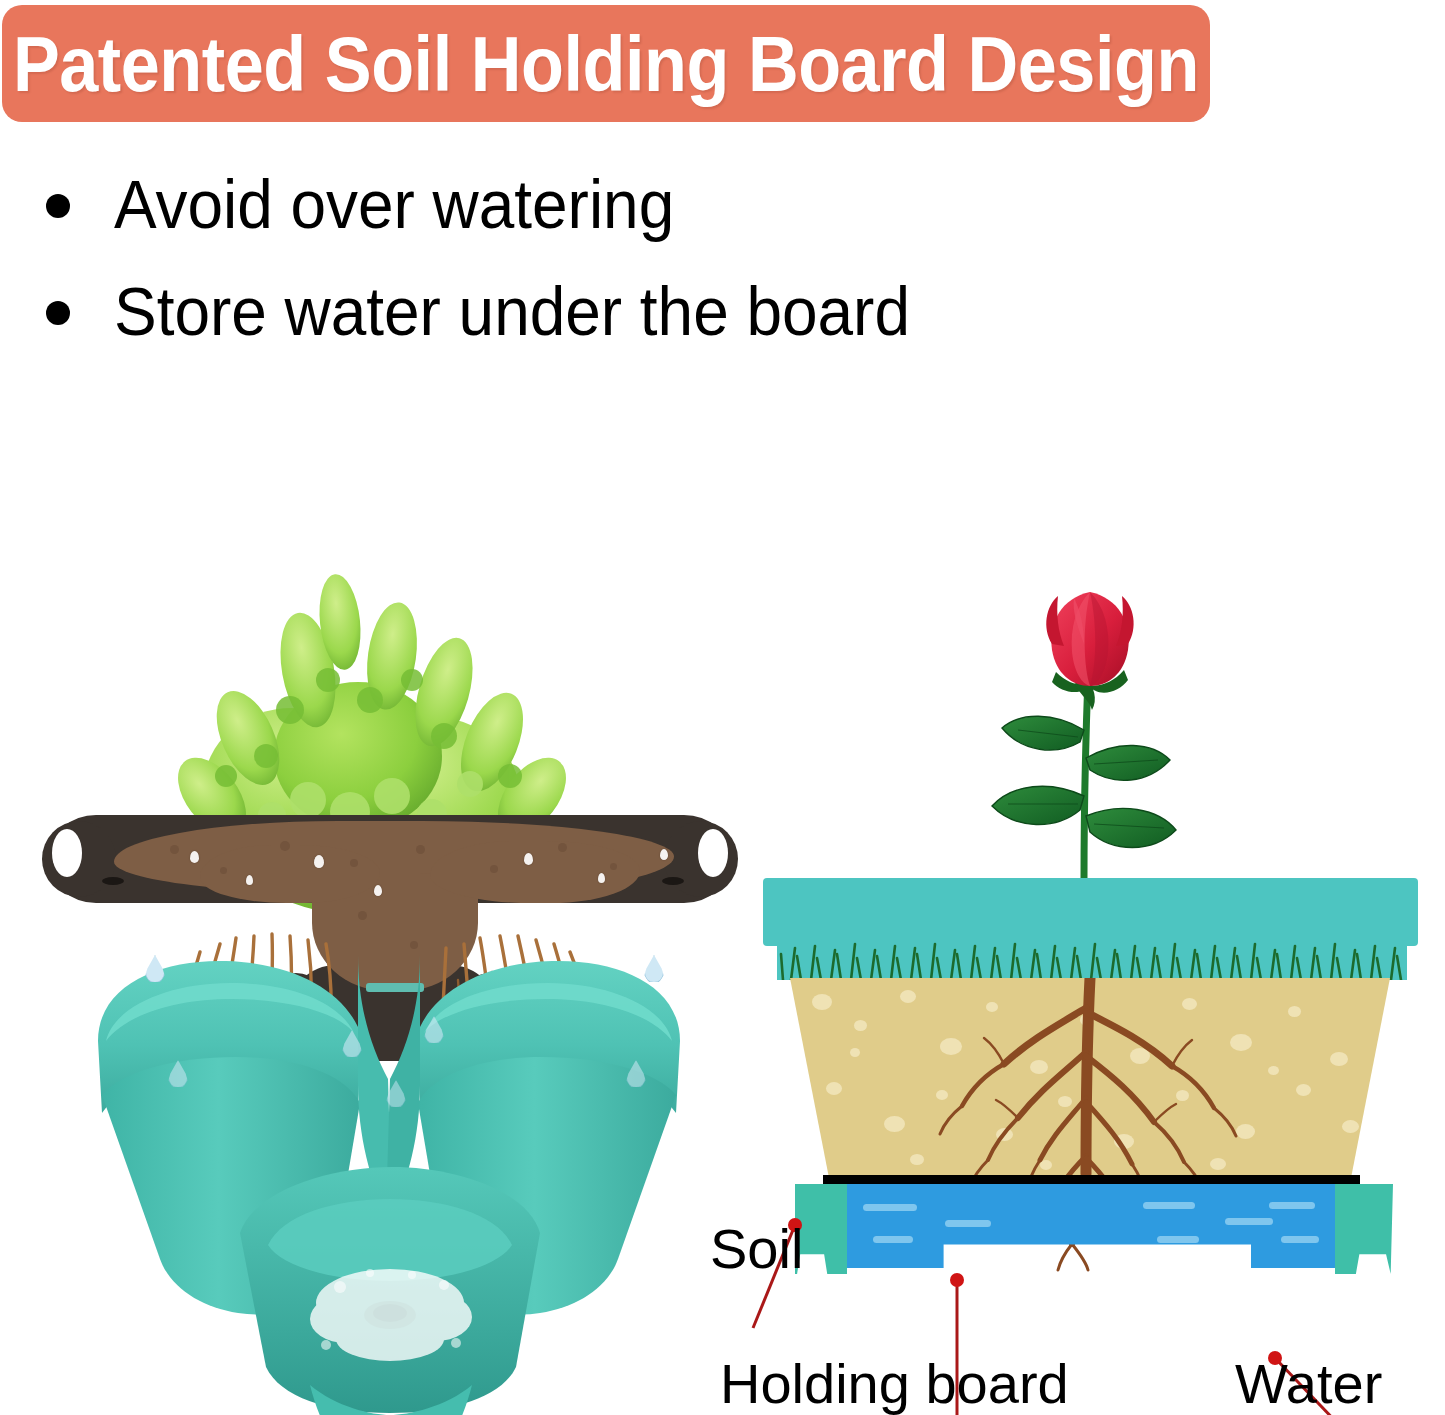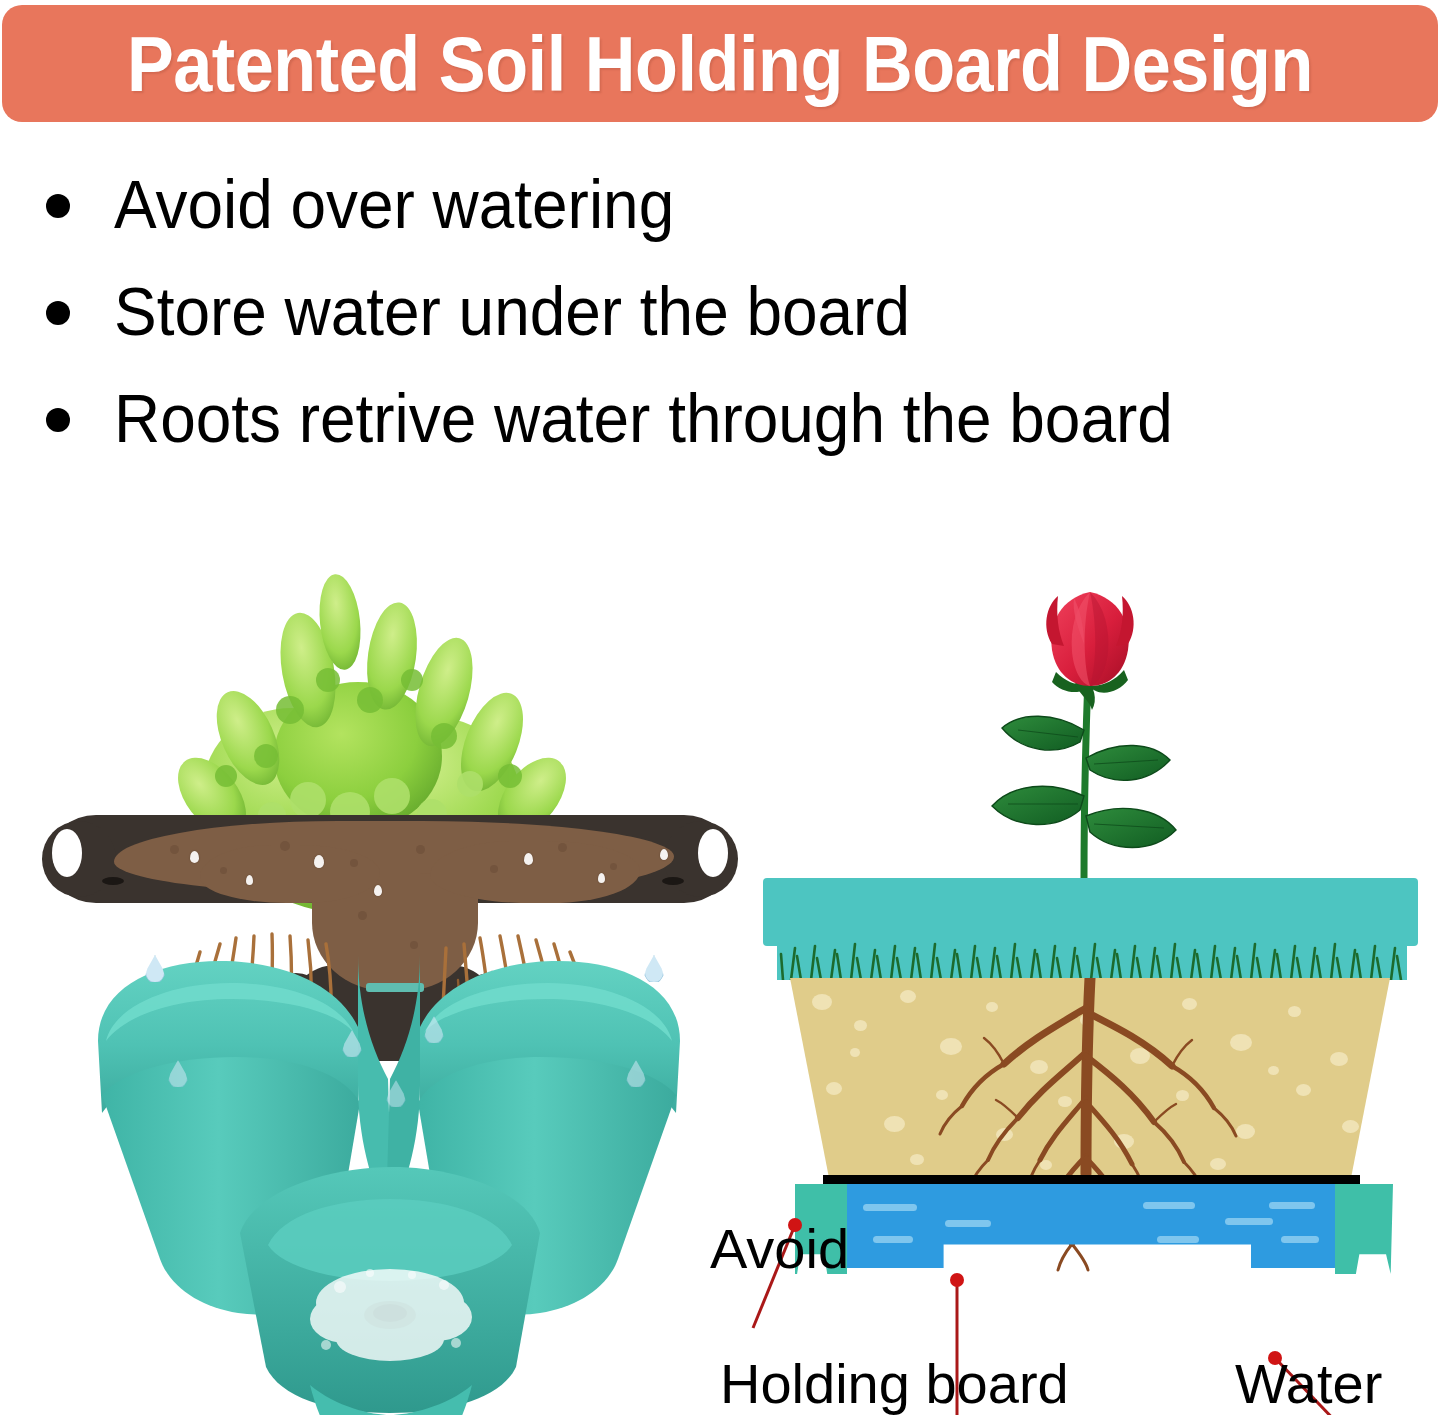--- a/index.html
+++ b/index.html
@@ -14,21 +14,21 @@
     overflow: hidden;
     font-family: "Liberation Sans", sans-serif;
     -webkit-font-smoothing: antialiased;
   }
 
   
   #header-banner {
     position: absolute;
     left: 2px;
     top: 5px;
-    width: 1436px;
+    width: 1208px;
     height: 117px;
     background: #E8765C;
     border-radius: 20px;
     box-sizing: border-box;
     display: flex;
     align-items: center;
     justify-content: center;
   }
   #banner-title {
     color: #ffffff;
@@ -312,24 +312,20 @@
 </div>
 
 <div id="feature-list">
   <div class="feature-row">
     <span class="feature-bullet"></span>
     <span class="feature-text">Avoid over watering</span>
   </div>
   <div class="feature-row">
     <span class="feature-bullet"></span>
     <span class="feature-text">Store water under the board</span>
-  </div>
-  <div class="feature-row">
-    <span class="feature-bullet"></span>
-    <span class="feature-text">Roots retrive water through the board</span>
   </div>
 </div>
 
 <div id="panels">
 
   <div id="left-photo">
 
     <svg width="700" height="420" style="position:absolute;left:0;top:0;">
       <defs>
         <radialGradient id="gLeafA" cx="40%" cy="35%" r="75%">
@@ -746,17 +742,17 @@
         <path d="M222 620 L222 780"></path>
         <path d="M540 698 L628 790"></path>
       </g>
       <g fill="#D01414">
         <circle cx="60" cy="565" r="7"></circle>
         <circle cx="222" cy="620" r="7"></circle>
         <circle cx="540" cy="698" r="7"></circle>
       </g>
     </svg>
 
-    <div class="diagram-label" style="left:-25px; top:660px;">Avoid</div>
+    <div class="diagram-label" style="left:-25px; top:660px;">Soil</div>
     <div class="diagram-label" style="left:500px; top:795px;">Water</div>
     <div class="diagram-label" style="left:-15px; top:795px;">Holding board</div>
   </div>
 </div>
 
 </body></html>

